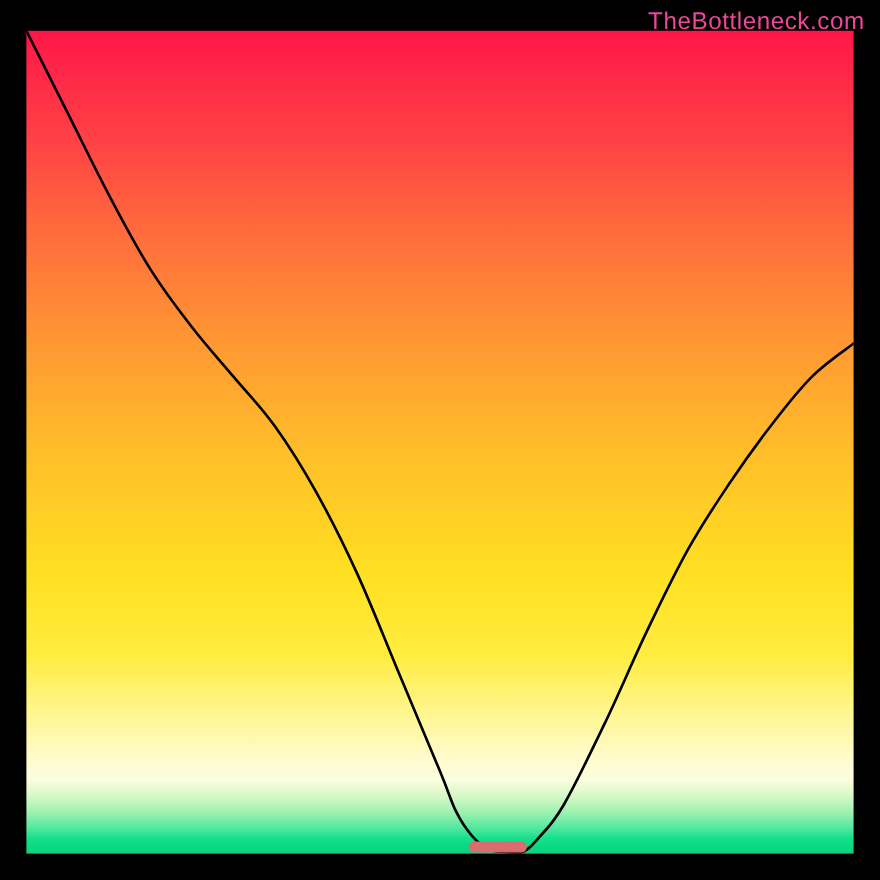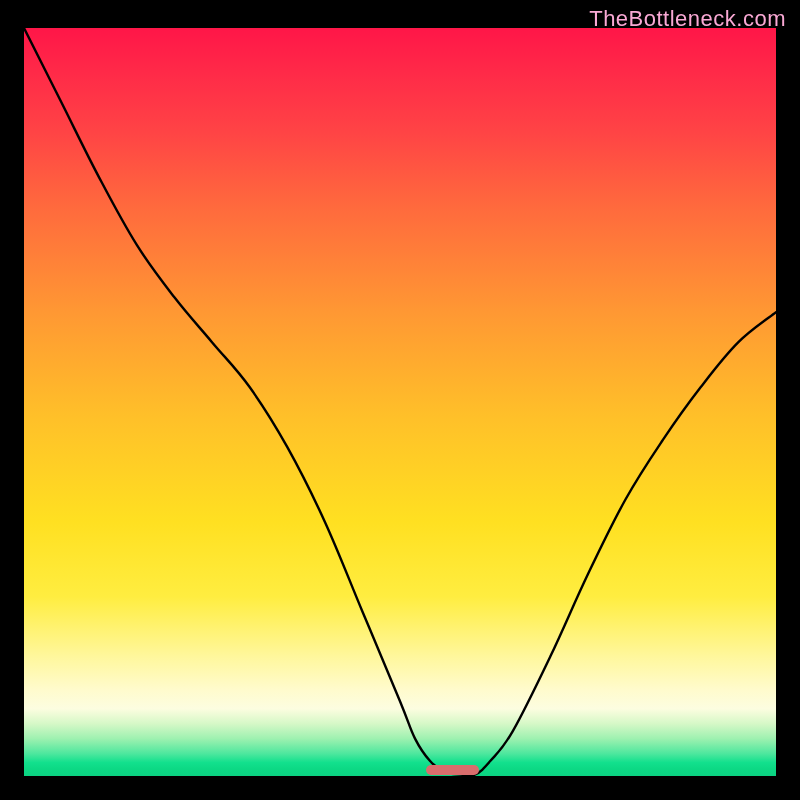--- a/index.html
+++ b/index.html
@@ -14,21 +14,21 @@
   .frame {
     position: relative;
     width: 800px;
     height: 800px;
     background: #000000;
   }
   .watermark {
     position: absolute;
     top: 6px;
     right: 14px;
-    color: #f9a8d4;
+    color: #ec4899;
     font-size: 22px;
     font-weight: 500;
     letter-spacing: 0.5px;
     z-index: 5;
     user-select: none;
   }
   .plot-area {
     position: absolute;
     left: 24px;
     top: 28px;

